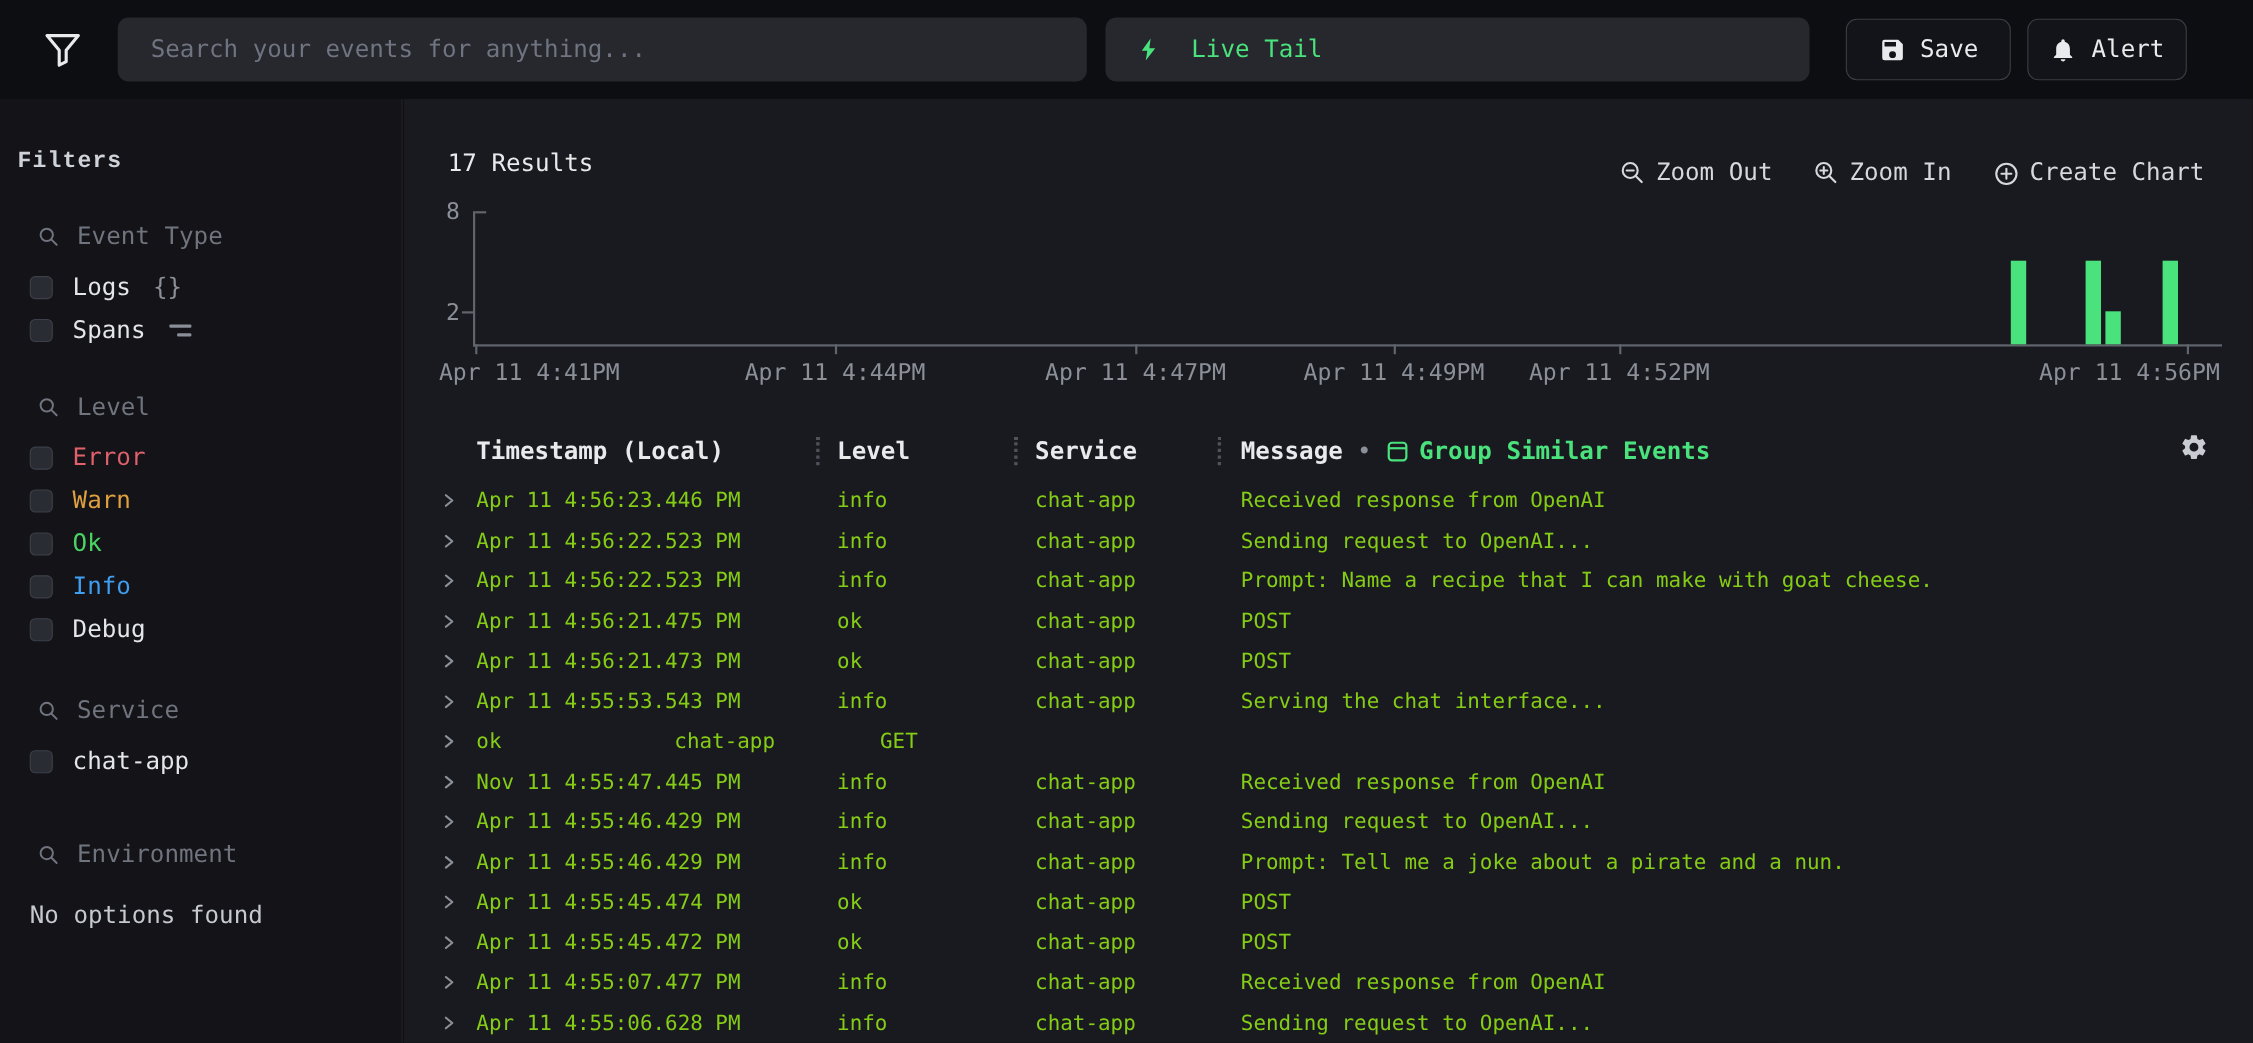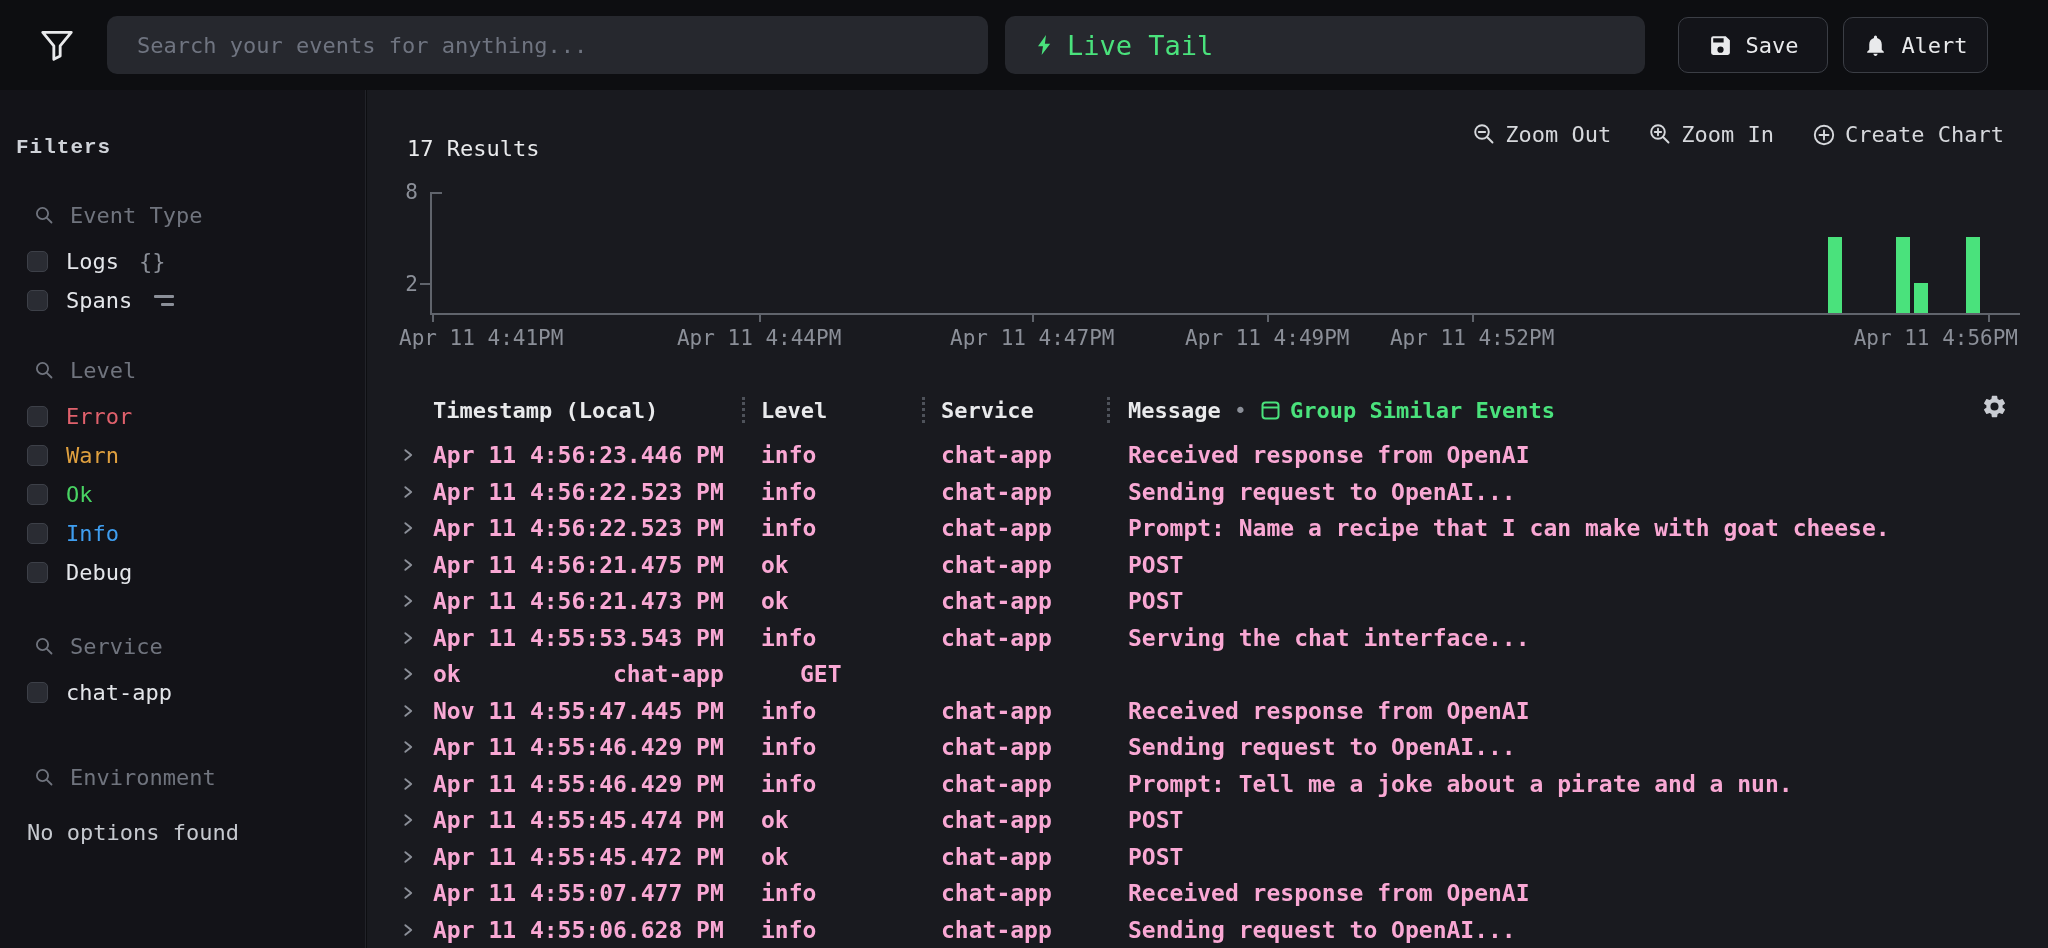--- a/index.html
+++ b/index.html
@@ -15,22 +15,22 @@
   .funnel { position: absolute; left: 38px; top: 25px; }
   .search-input {
     position: absolute; left: 107px; top: 16px; width: 881px; height: 58px;
     background: #26282e; border: none; border-radius: 10px;
     color: #d9dbdf; font: 22px "DejaVu Sans Mono", monospace; padding: 0 30px; outline: none;
   }
   .search-input::placeholder { color: #6f7480; }
   .livetail {
     position: absolute; left: 1005px; top: 16px; width: 640px; height: 58px;
     background: #26282e; border-radius: 10px;
-    display: flex; align-items: center; padding-left: 28px; gap: 10px;
-    color: var(--accent); font-size: 27px; cursor: pointer;
+    display: flex; align-items: center; padding-left: 28px; gap: 26px;
+    color: var(--accent); font-size: 22px; cursor: pointer;
   }
   .btn {
     position: absolute; top: 17px; height: 56px;
     background: #131419; border: 1px solid #3b3e45; border-radius: 10px;
     display: flex; align-items: center; justify-content: center; gap: 13px;
     color: #e9eaec; font-size: 22px; cursor: pointer;
   }
   .btn-save { left: 1678px; width: 150px; }
   .btn-alert { left: 1843px; width: 145px; }
   
@@ -53,21 +53,21 @@
   .opt-label { font-size: 22px; color: #e4e6ea; }
   .opt-suffix { color: #8b8f98; font-size: 22px; margin-left: 2px; }
   .trace-icon { display: inline-flex; flex-direction: column; gap: 5px; margin-left: 4px; }
   .trace-icon i { display: block; height: 3px; background: #8b8f98; border-radius: 1px; }
   .trace-icon i:first-child { width: 20px; }
   .trace-icon i:last-child { width: 13px; margin-left: 7px; }
   .no-options { margin-top: 30px; margin-left: 11px; font-size: 22px; color: #c6c9cf; }
   
   .main { position: absolute; left: 367px; top: 90px; right: 0; bottom: 0; background: #191a1f; }
   .results { position: absolute; left: 40px; top: 46px; font-size: 22px; color: #e9eaec; }
-  .cht-toolbar { position: absolute; right: 44px; top: 32px; display: flex; gap: 38px; }
+  .cht-toolbar { position: absolute; right: 44px; top: 55px; display: flex; gap: 38px; }
   .tool { display: flex; align-items: center; gap: 9px; color: #d6d8dc; font-size: 22px; cursor: pointer; }
   
   .plot {
     position: absolute; left: 63px; top: 102px; right: 28px; height: 123px;
     border-left: 2px solid #60646c; border-bottom: 2px solid #60646c;
   }
   .ylabel { position: absolute; left: -54px; width: 40px; text-align: right; font-size: 21px; color: #8b8f98; }
   .ytick { position: absolute; height: 2px; width: 10px; background: #60646c; }
   .xtick { position: absolute; top: 100%; width: 2px; height: 9px; background: #60646c; }
   .xlabel { position: absolute; top: calc(100% + 13px); font-size: 21px; color: #8b8f98; white-space: nowrap; transform: translateX(-50%); }
@@ -78,21 +78,21 @@
     display: flex; align-items: center; padding-left: 66px;
     font-weight: bold; font-size: 22px; color: #e9eaec;
   }
   .col-ts { width: 328px; } .col-lv { width: 180px; } .col-sv { width: 187px; }
   .col-msg { flex: 1; display: flex; align-items: flex-start; gap: 13px; }
   .bullet { color: #8b8f98; font-weight: normal; }
   .group-link { color: var(--accent); display: flex; align-items: center; gap: 9px; cursor: pointer; font-weight: bold; }
   .sep { position: absolute; top: 307px; height: 26px; border-left: 3px dotted #4e525a; }
   .gear { position: absolute; right: 40px; top: 303px; cursor: pointer; }
   .rows { position: absolute; top: 347px; left: 0; right: 0; bottom: 0; overflow: hidden; }
-  .log-row { display: flex; align-items: center; height: 36.5px; font-size: 23px; color: #f9a8d4; cursor: pointer; font-weight: bold; }
+  .log-row { display: flex; align-items: center; height: 36.5px; font-size: 19px; color: #84cc16; cursor: pointer; }
   .chev { margin-left: 33px; width: 33px; flex: none; display: flex; align-items: center; }
   .cell { white-space: nowrap; overflow: hidden; }
 </style>
 </head>
 <body>
 
 <div class="topbar">
   <span class="funnel">
     <svg width="38" height="40" viewBox="0 0 24 24">
         <path d="M3 4h18l-7 8.5V19l-4 2v-8.5L3 4z" fill="none" stroke="#e9eaec" stroke-width="1.8" stroke-linejoin="round"></path>

